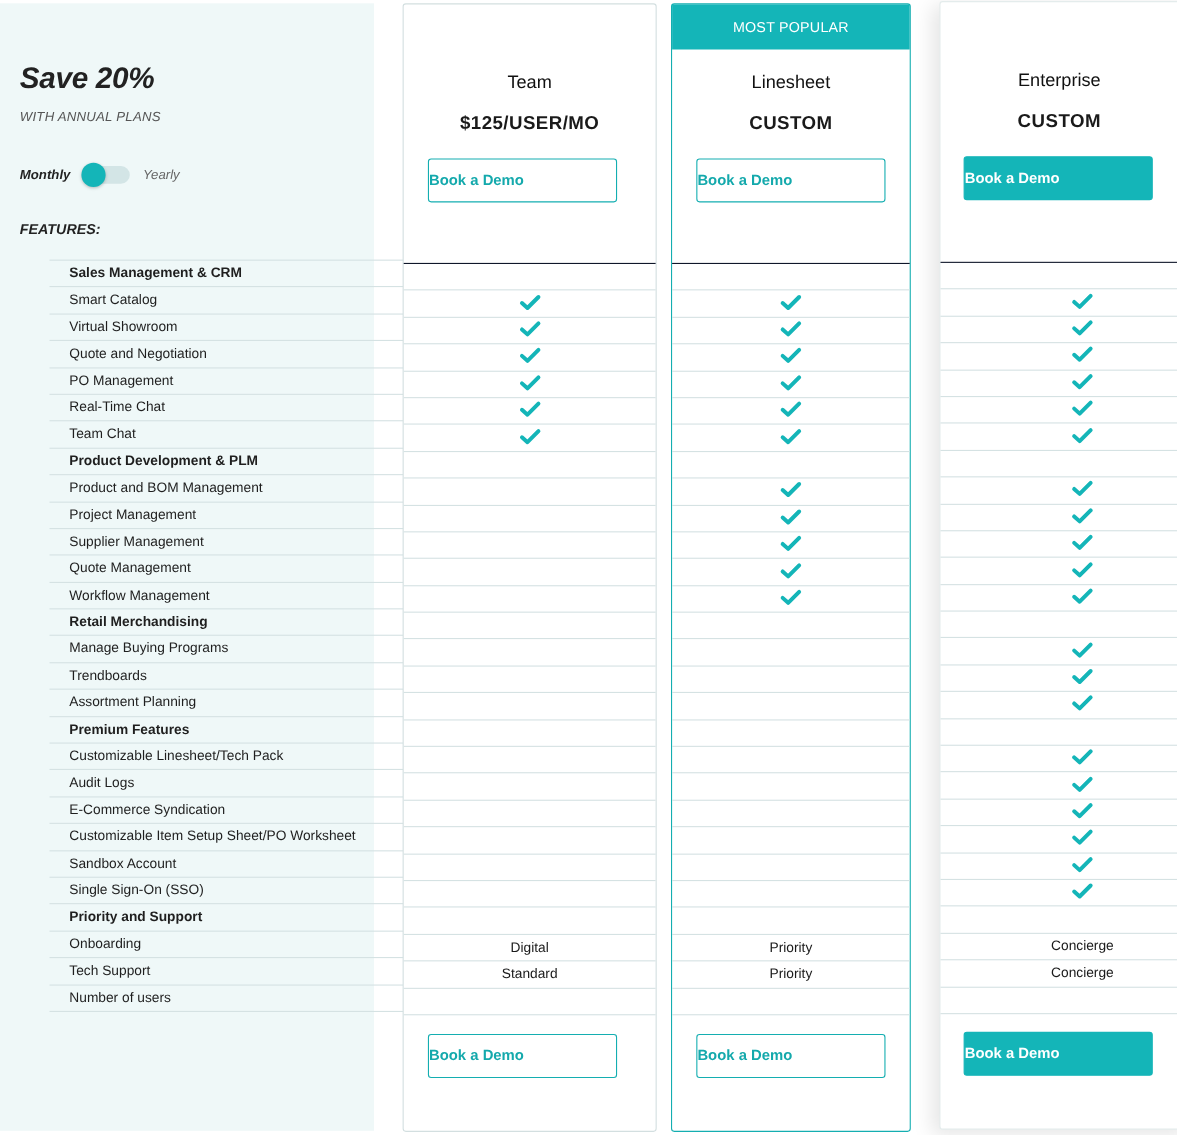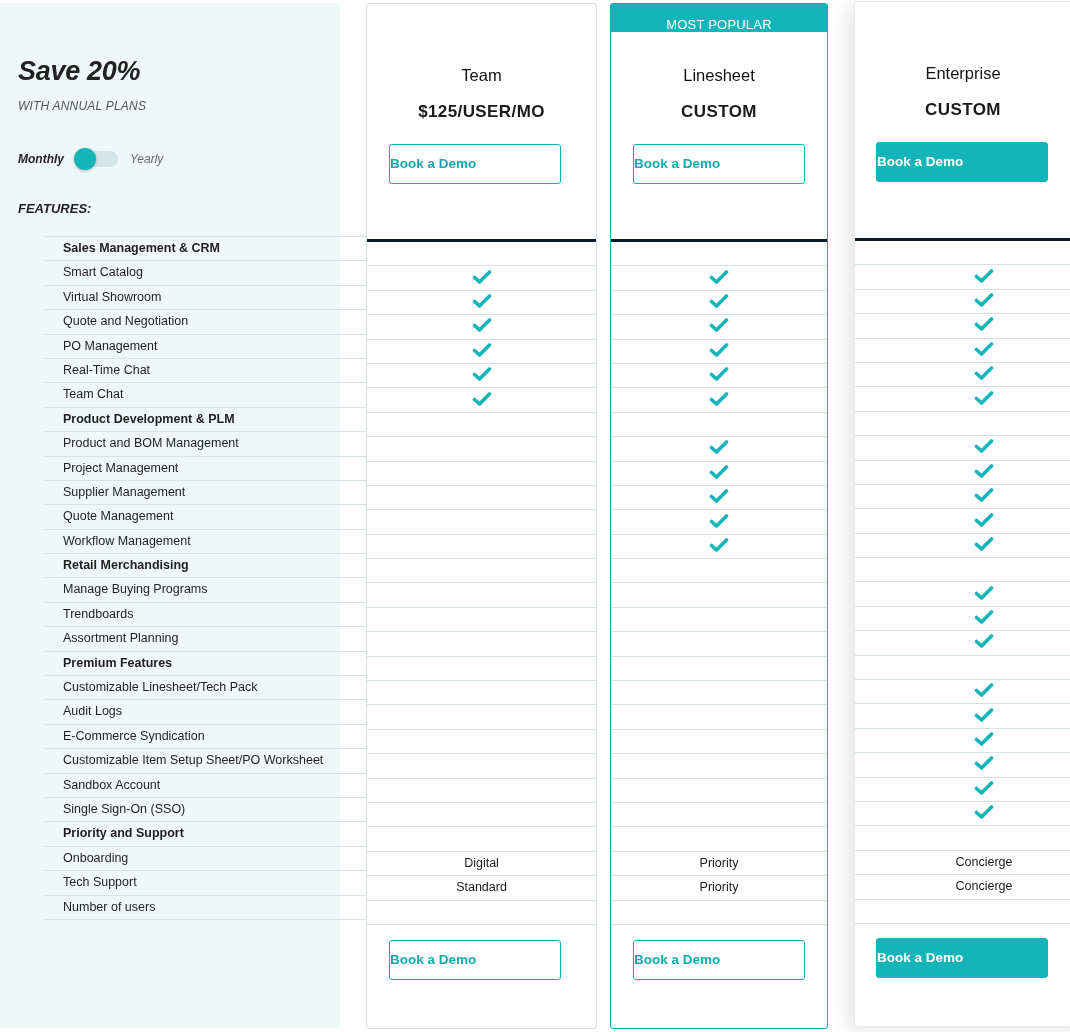--- a/index.html
+++ b/index.html
@@ -23,33 +23,33 @@
 
   .feature-list { position: absolute; left: 0; top: 236px; width: 340px; border-top: 1px solid #d5e2e3; margin-left: 45px; }
   .feature-row { height: 24.4px; border-bottom: 1px solid #d5e2e3; padding-left: 18px; font-size: 12.5px; line-height: 23px; color: #1f1f1f; white-space: nowrap; }
   .feature-row.section { font-weight: 700; }
 
   .card { position: absolute; background: #fff; }
   .card-team { left: 366px; top: 3px; width: 231px; height: 1026px; border: 1px solid #d3dfe0; border-radius: 3px; }
   .card-business { left: 610px; top: 3px; width: 218px; height: 1026px; border: 1.5px solid #14aeb1; border-radius: 3px; }
   .card-enterprise { left: 854px; top: 1px; width: 230px; height: 1026px; border: 1px solid #e4ecec; border-radius: 3px; box-shadow: -6px 4px 18px rgba(0,0,0,0.10); }
 
-  .popular-banner { position: absolute; left: 0; top: 0; right: 0; height: 28px; background: #14b5b8; color: #fff; font-size: 13px; text-align: center; line-height: 41px; letter-spacing: 0.2px; }
+  .popular-banner { position: absolute; left: 0; top: 0; right: 0; height: 41px; background: #14b5b8; color: #fff; font-size: 13px; text-align: center; line-height: 41px; letter-spacing: 0.2px; }
   .plan-name { position: absolute; left: 0; right: 0; top: 62px; text-align: center; font-size: 16.5px; color: #111; }
   .plan-price { position: absolute; left: 0; right: 0; top: 98px; text-align: center; font-size: 17px; font-weight: 700; color: #1a1a1a; letter-spacing: 0.4px; }
   .card-enterprise .plan-name, .card-enterprise .plan-price { width: 216px; }
 
   .btn { position: absolute; left: 22px; width: 172px; height: 40px; border-radius: 3px; font-size: 13.5px; font-weight: 700; text-align: left; line-height: 38px; cursor: pointer; }
   .btn-outline { border: 1.5px solid #14aeb1; color: #14a9ac; background: #fff; }
   .btn-solid { border: 1.5px solid #14b5b8; color: #fff; background: #14b5b8; }
   .btn-top { top: 140px; }
   .btn-bottom { top: 936px; }
   .card-enterprise .btn { left: 21px; }
 
-  .plan-rows { position: absolute; left: 0; right: 0; top: 235px; border-top: 3px solid #0f172a; }
+  .plan-rows { position: absolute; left: 0; right: 0; top: 235px; border-top: 1px solid #0f172a; }
   .card-enterprise .plan-rows { top: 236px; }
   .plan-cell { height: 24.4px; border-bottom: 1px solid #d5e2e3; text-align: center; font-size: 12.5px; line-height: 23px; color: #1a1a1a; position: relative; }
   .card-enterprise .plan-cell { width: 258px; }
   .check-icon { display: inline-block; width: 20px; height: 16px; vertical-align: middle; margin-top: -3px; }
 </style>
 </head>
 <body>
 
 <div class="left-panel">
   <div class="save-title">Save 20%</div>

